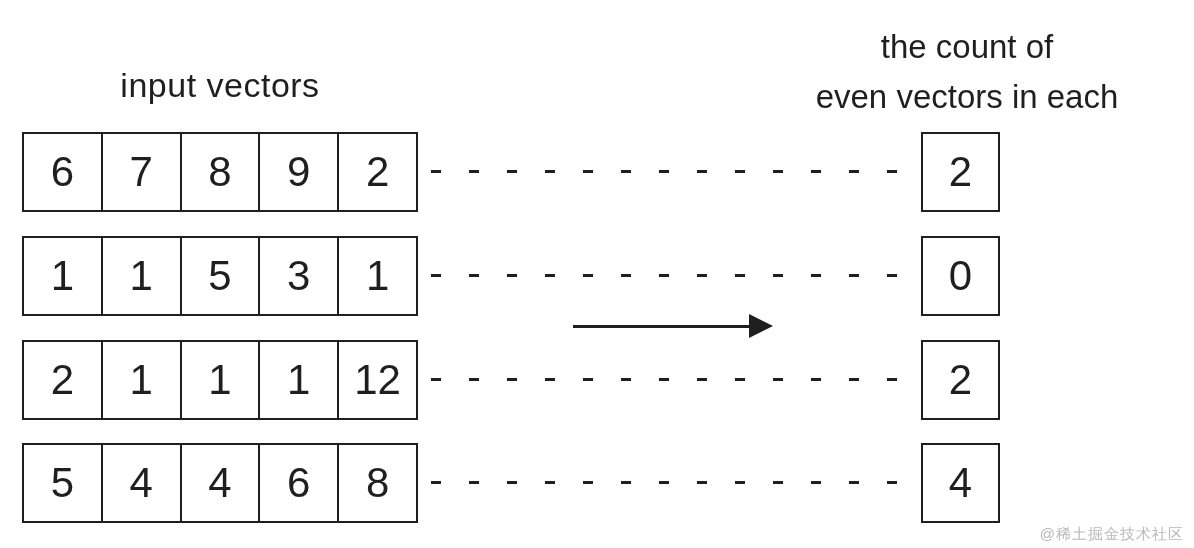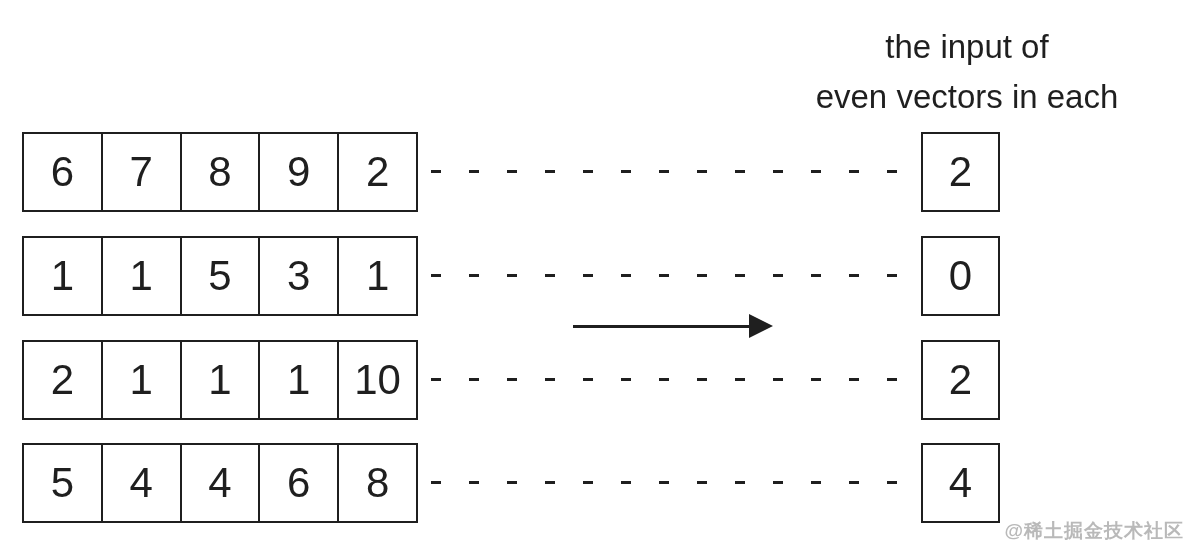--- a/index.html
+++ b/index.html
@@ -89,34 +89,34 @@
     position:absolute;
     left:176px; top:0;
     width:0; height:0;
     border-left:24px solid var(--ink);
     border-top:12px solid transparent;
     border-bottom:12px solid transparent;
   }
   .watermark{
     position:absolute;
     right:10px; bottom:4px;
-    font-size:19px;
+    font-size:15px;
     color:var(--wm);
     letter-spacing:1px;
-    font-weight:bold;
   }
 </style>
 </head>
 <body>
 
 <div class="canvas">
 
+  <div class="title-left">input vectors</div>
 
   <div class="title-right">
-    <div>the input of</div>
+    <div>the count of</div>
     <div>even vectors in each</div>
   </div>
 
   <div class="vec-row" style="top:132px">
     <div class="cell">6</div>
     <div class="cell">7</div>
     <div class="cell">8</div>
     <div class="cell">9</div>
     <div class="cell">2</div>
   </div>
@@ -127,21 +127,21 @@
     <div class="cell">5</div>
     <div class="cell">3</div>
     <div class="cell">1</div>
   </div>
 
   <div class="vec-row" style="top:340px">
     <div class="cell">2</div>
     <div class="cell">1</div>
     <div class="cell">1</div>
     <div class="cell">1</div>
-    <div class="cell">10</div>
+    <div class="cell">12</div>
   </div>
 
   <div class="vec-row" style="top:443px">
     <div class="cell">5</div>
     <div class="cell">4</div>
     <div class="cell">4</div>
     <div class="cell">6</div>
     <div class="cell">8</div>
   </div>
 

